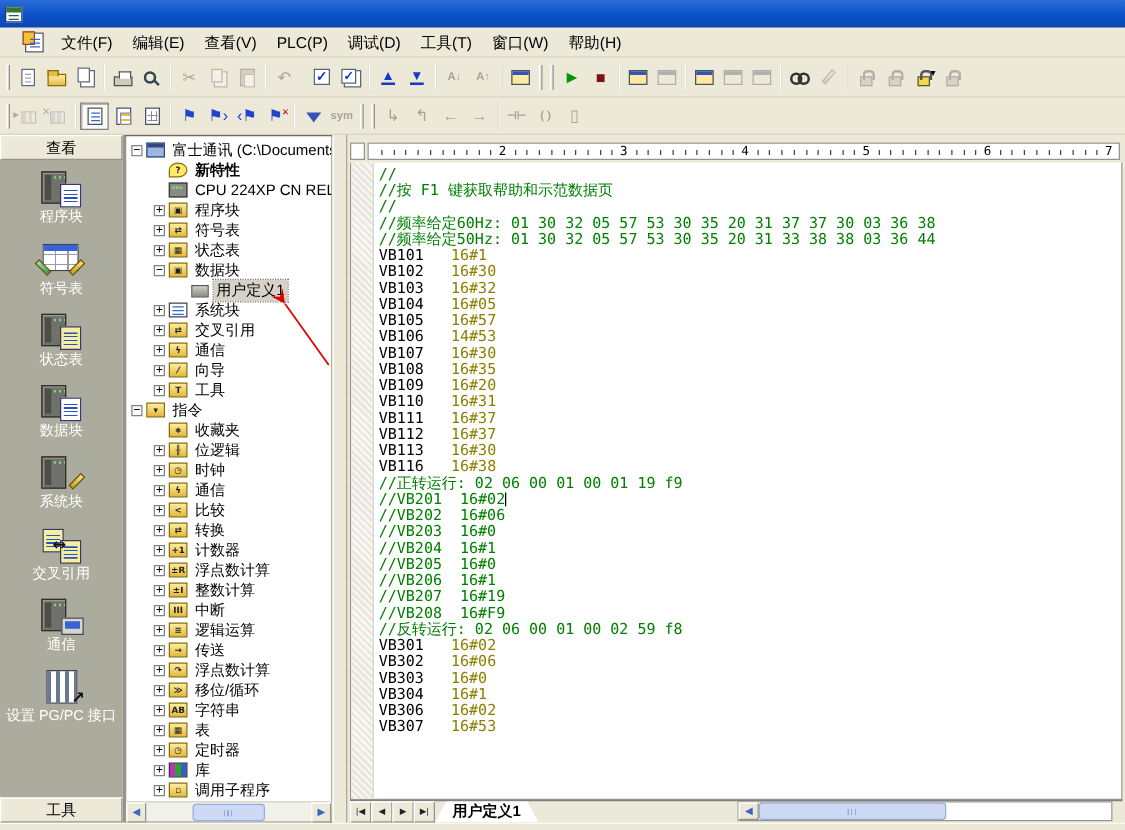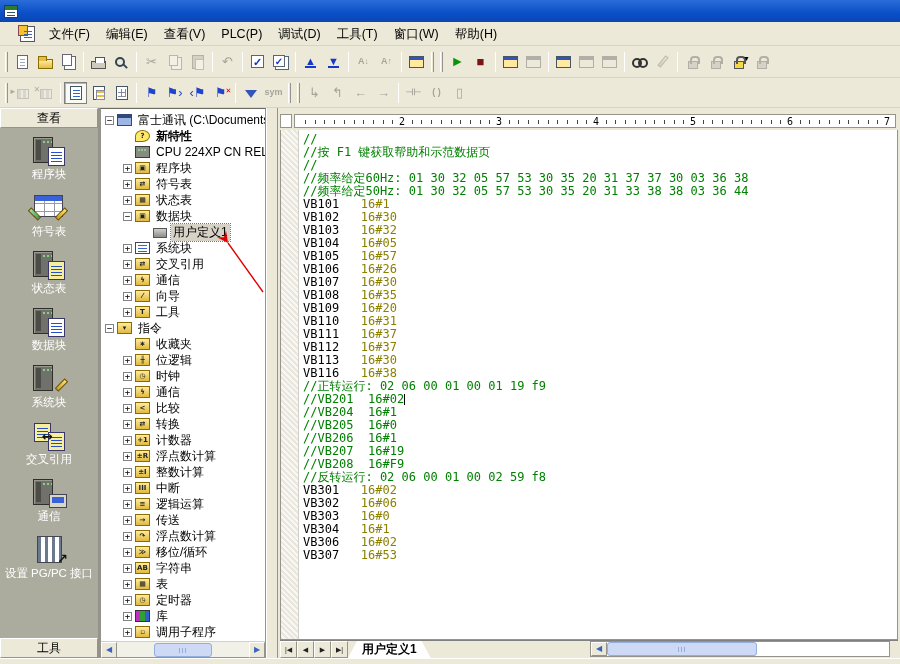--- a/index.html
+++ b/index.html
@@ -803,31 +803,33 @@
           <div class="line"><span class="cm">//</span></div>
           <div class="line"><span class="cm">//按 F1 键获取帮助和示范数据页</span></div>
           <div class="line"><span class="cm">//</span></div>
           <div class="line"><span class="cm">//频率给定60Hz: 01 30 32 05 57 53 30 35 20 31 37 37 30 03 36 38</span></div>
           <div class="line"><span class="cm">//频率给定50Hz: 01 30 32 05 57 53 30 35 20 31 33 38 38 03 36 44</span></div>
           <div class="line"><span class="ad">VB101</span><span class="ad">   </span><span class="vl">16#1</span></div>
           <div class="line"><span class="ad">VB102</span><span class="ad">   </span><span class="vl">16#30</span></div>
           <div class="line"><span class="ad">VB103</span><span class="ad">   </span><span class="vl">16#32</span></div>
           <div class="line"><span class="ad">VB104</span><span class="ad">   </span><span class="vl">16#05</span></div>
           <div class="line"><span class="ad">VB105</span><span class="ad">   </span><span class="vl">16#57</span></div>
-          <div class="line"><span class="ad">VB106</span><span class="ad">   </span><span class="vl">16#26</span></div>
+          <div class="line"><span class="ad">VB106</span><span class="ad">   </span><span class="vl">14#53</span></div>
           <div class="line"><span class="ad">VB107</span><span class="ad">   </span><span class="vl">16#30</span></div>
           <div class="line"><span class="ad">VB108</span><span class="ad">   </span><span class="vl">16#35</span></div>
           <div class="line"><span class="ad">VB109</span><span class="ad">   </span><span class="vl">16#20</span></div>
           <div class="line"><span class="ad">VB110</span><span class="ad">   </span><span class="vl">16#31</span></div>
           <div class="line"><span class="ad">VB111</span><span class="ad">   </span><span class="vl">16#37</span></div>
           <div class="line"><span class="ad">VB112</span><span class="ad">   </span><span class="vl">16#37</span></div>
           <div class="line"><span class="ad">VB113</span><span class="ad">   </span><span class="vl">16#30</span></div>
           <div class="line"><span class="ad">VB116</span><span class="ad">   </span><span class="vl">16#38</span></div>
           <div class="line"><span class="cm">//正转运行: 02 06 00 01 00 01 19 f9</span></div>
           <div class="line"><span class="cm">//VB201  16#02</span><span class="caret"></span></div>
+          <div class="line"><span class="cm">//VB202  16#06</span></div>
+          <div class="line"><span class="cm">//VB203  16#0</span></div>
           <div class="line"><span class="cm">//VB204  16#1</span></div>
           <div class="line"><span class="cm">//VB205  16#0</span></div>
           <div class="line"><span class="cm">//VB206  16#1</span></div>
           <div class="line"><span class="cm">//VB207  16#19</span></div>
           <div class="line"><span class="cm">//VB208  16#F9</span></div>
           <div class="line"><span class="cm">//反转运行: 02 06 00 01 00 02 59 f8</span></div>
           <div class="line"><span class="ad">VB301</span><span class="ad">   </span><span class="vl">16#02</span></div>
           <div class="line"><span class="ad">VB302</span><span class="ad">   </span><span class="vl">16#06</span></div>
           <div class="line"><span class="ad">VB303</span><span class="ad">   </span><span class="vl">16#0</span></div>
           <div class="line"><span class="ad">VB304</span><span class="ad">   </span><span class="vl">16#1</span></div>

